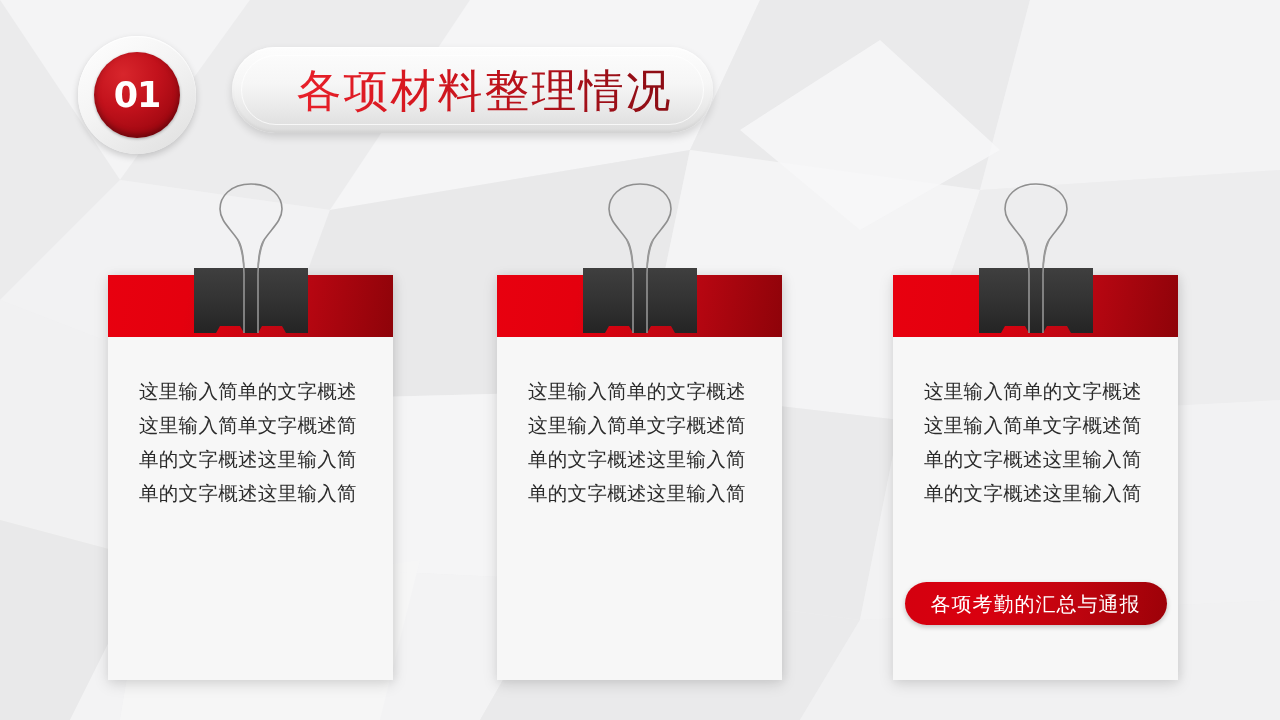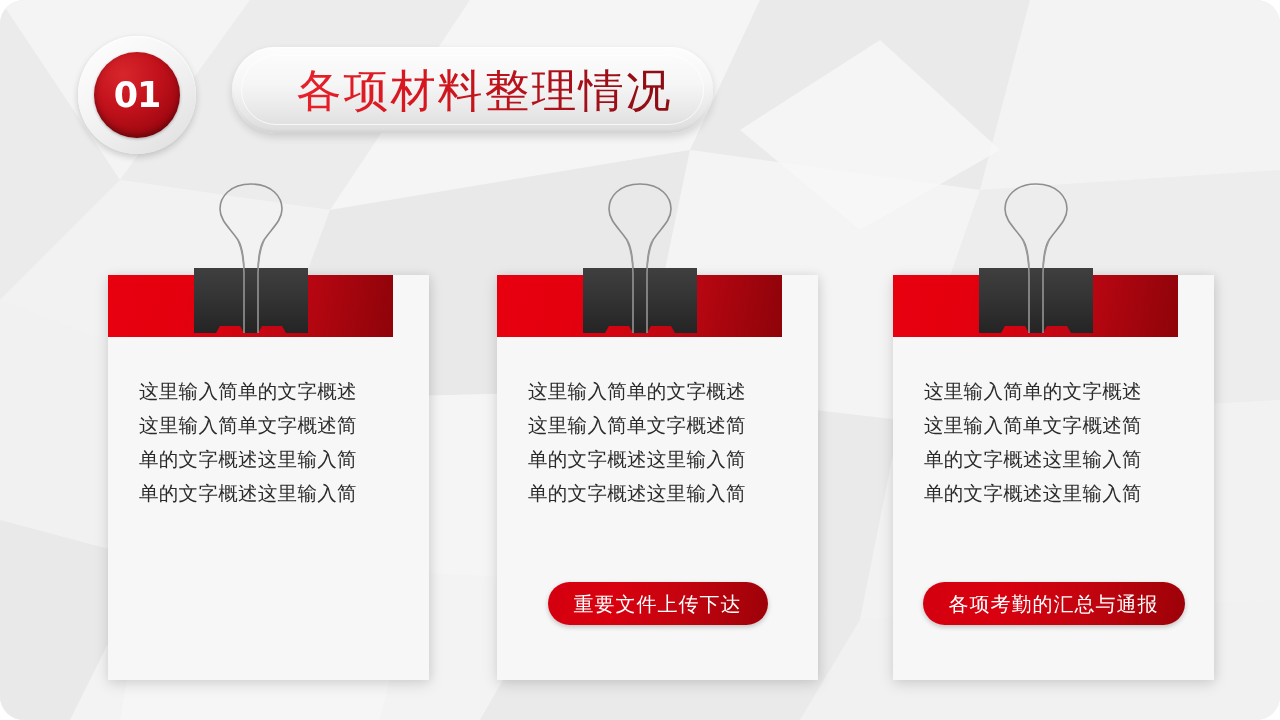--- a/index.html
+++ b/index.html
@@ -10,21 +10,20 @@
     overflow: hidden;
     font-family: "DejaVu Sans", "Liberation Sans", sans-serif;
   }
 
   #slide {
     position: relative;
     width: 1280px;
     height: 720px;
     background: #f0f0f1;
     overflow: hidden;
-    border-radius: 24px;
   }
 
   
   #bg-poly {
     position: absolute;
     inset: 0;
     width: 1280px;
     height: 720px;
   }
 
@@ -106,21 +105,20 @@
   }
 
   
   .card {
     position: absolute;
     top: 275px;
     width: 285px;
     height: 405px;
     background: #f7f7f7;
     box-shadow: 0 4px 14px rgba(0,0,0,0.13), 2px 0 9px rgba(0,0,0,0.06);
-    padding-left: 36px;
   }
   #card-0 { left: 108px; }
   #card-1 { left: 497px; }
   #card-2 { left: 893px; }
 
   .card-header {
     position: absolute;
     left: 0; top: 0;
     width: 285px;
     height: 62px;
@@ -230,23 +228,20 @@
     <div class="card-body">
       <div class="card-text">这里输入简单的文字概述这里输入简单文字概述简单的文字概述这里输入简单的文字概述这里输入简</div>
     </div>
   </div>
 
   <div class="card" id="card-1">
     <div class="card-header"></div>
     <div class="card-body">
       <div class="card-text">这里输入简单的文字概述这里输入简单文字概述简单的文字概述这里输入简单的文字概述这里输入简</div>
     </div>
-    <div class="card-button">
-      <span class="card-button-label">重要文件上传下达</span>
-    </div>
   </div>
 
   <div class="card" id="card-2">
     <div class="card-header"></div>
     <div class="card-body">
       <div class="card-text">这里输入简单的文字概述这里输入简单文字概述简单的文字概述这里输入简单的文字概述这里输入简</div>
     </div>
     <div class="card-button">
       <span class="card-button-label">各项考勤的汇总与通报</span>
     </div>

